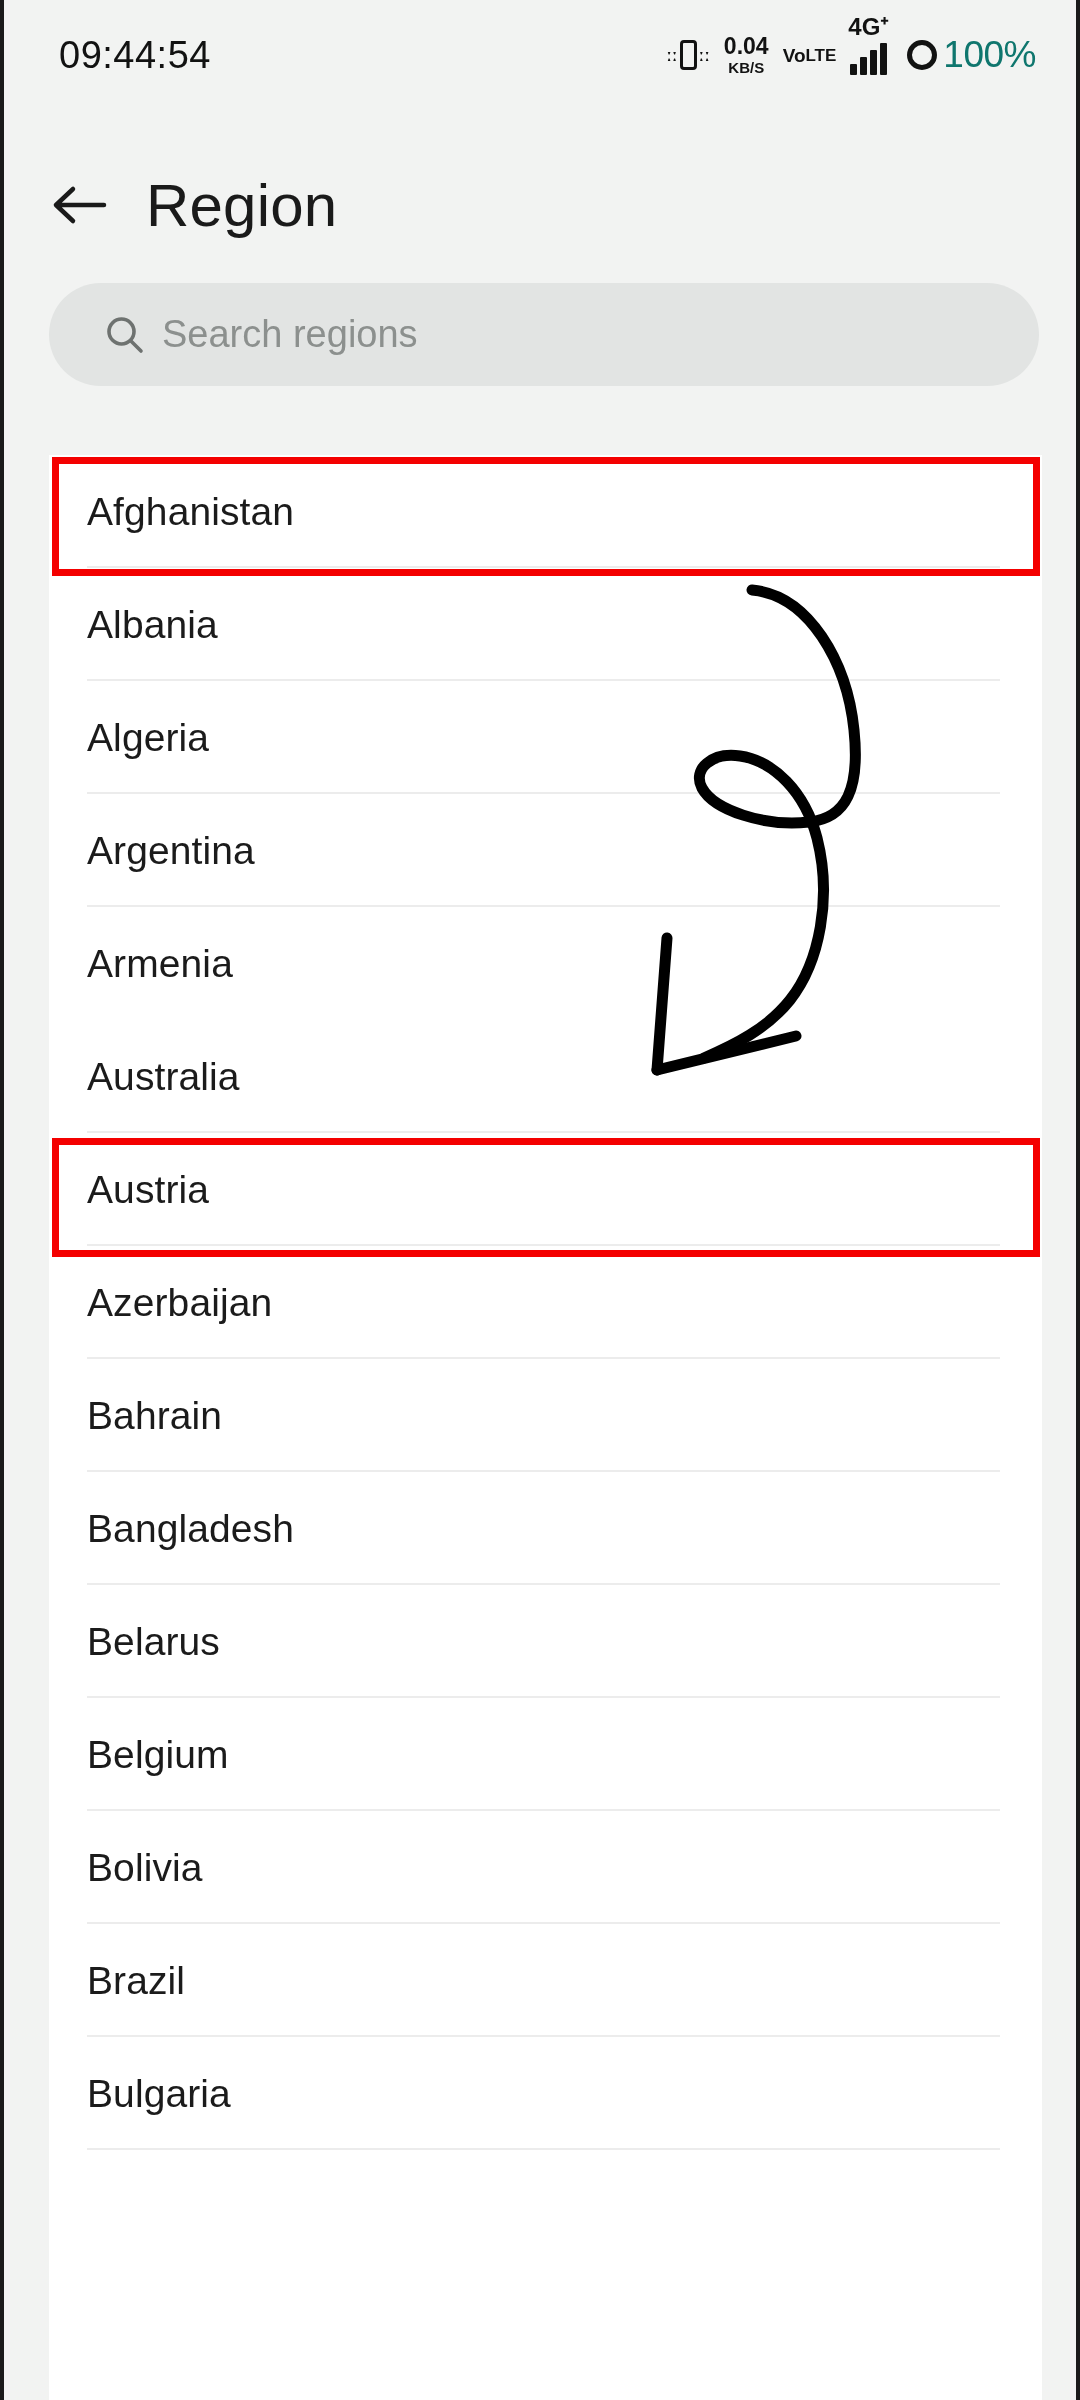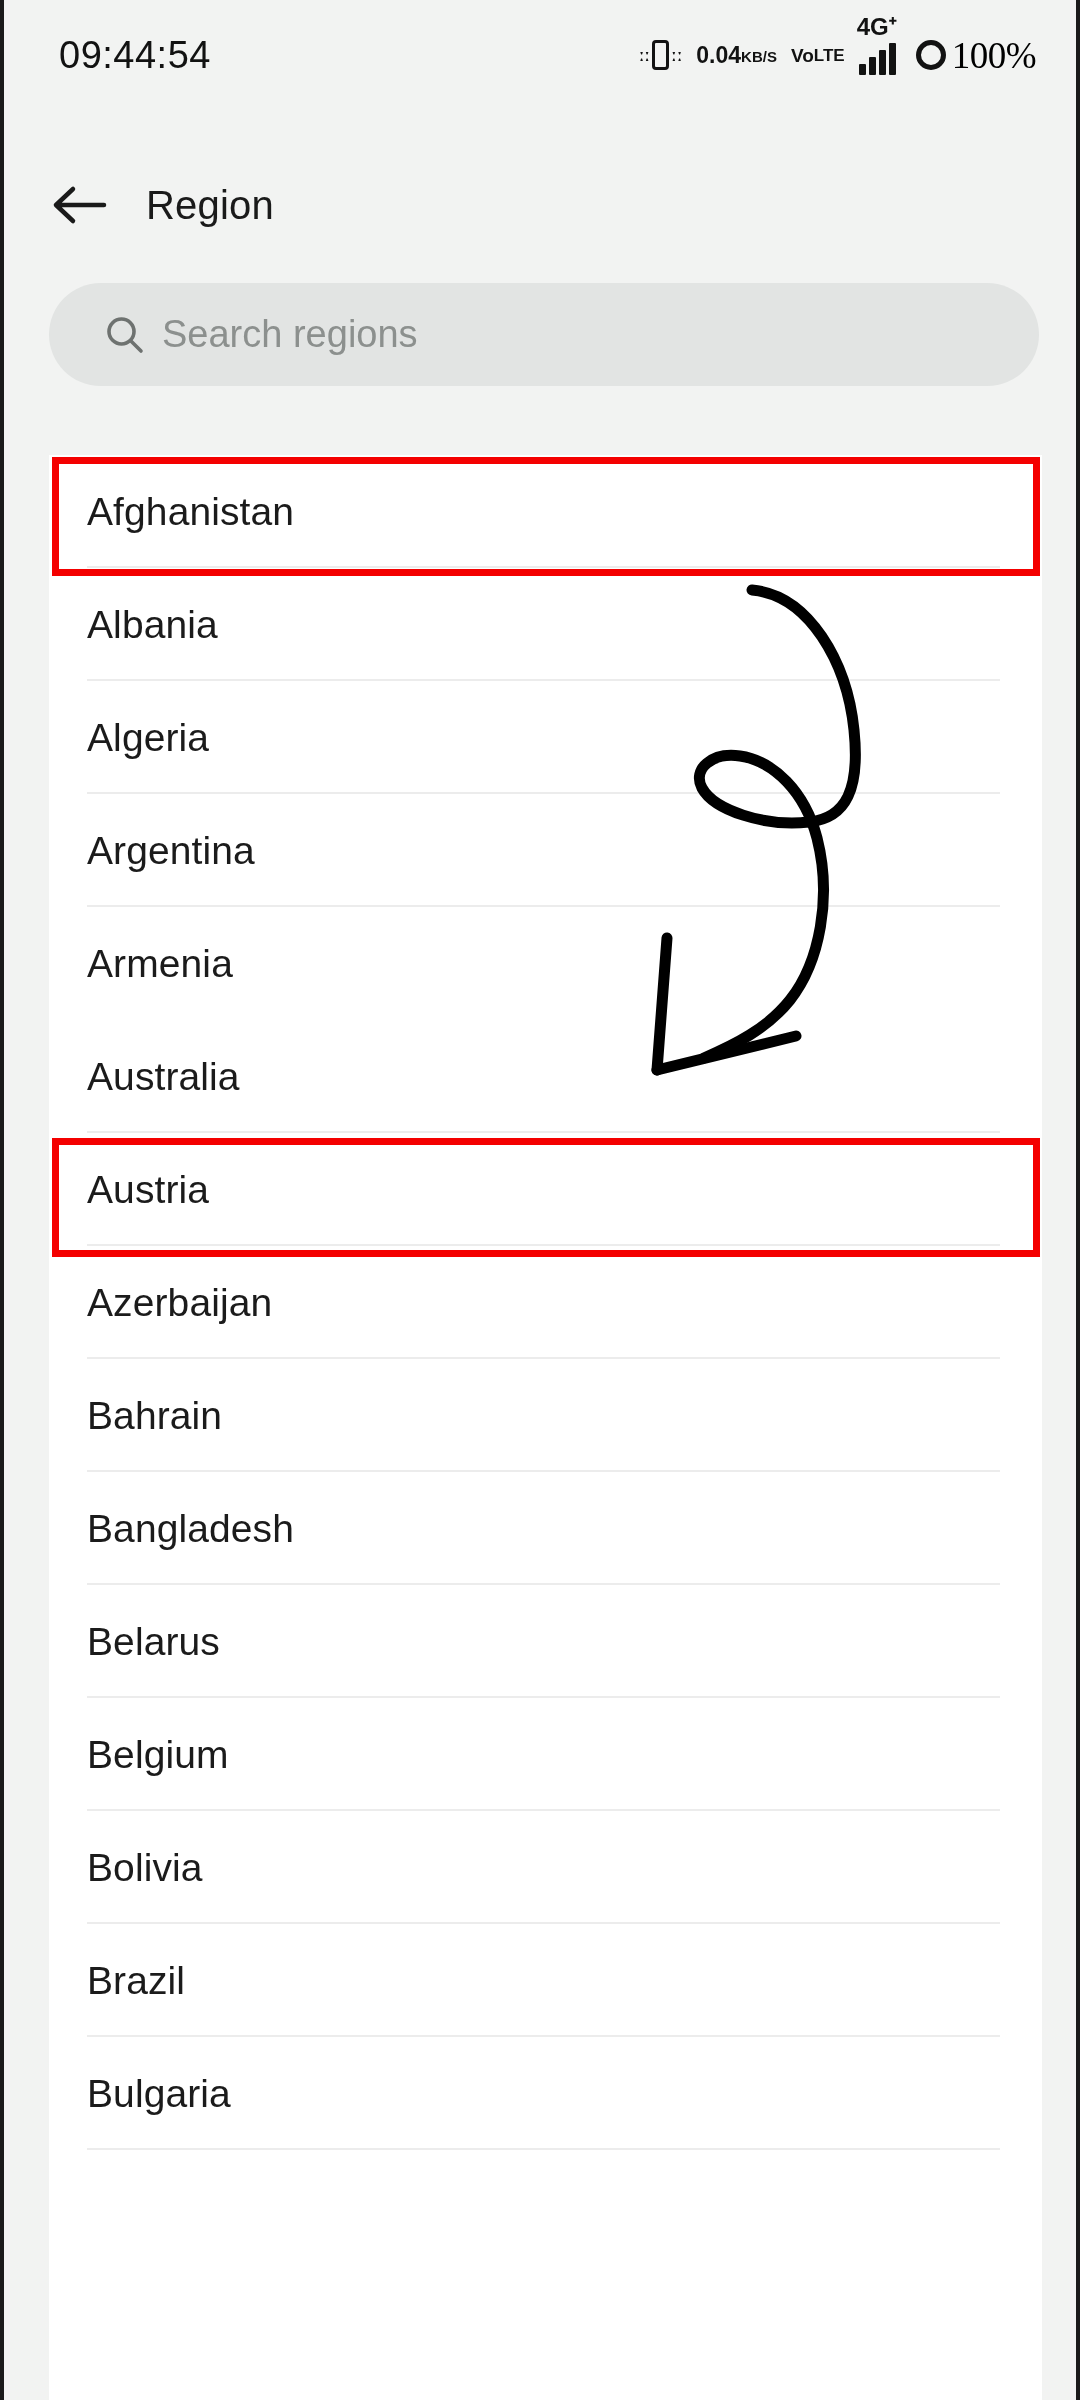--- a/index.html
+++ b/index.html
@@ -28,21 +28,21 @@
     font-size:38px; font-weight:500; color:#121212; letter-spacing:0.5px;
   }
   #status-right {
     display:flex; align-items:center; gap:14px;
   }
   .vib-icon { display:flex; align-items:center; gap:2px; }
   .vib-body {
     width:17px; height:30px; border:3.5px solid #121212; border-radius:4px;
   }
   .vib-wave { font-size:17px; color:#121212; line-height:1; font-weight:700; }
-  .net-speed { display:flex; flex-direction:row; align-items:center; line-height:1; }
+  .net-speed { display:flex; flex-direction:column; align-items:center; line-height:1; }
   .net-speed .val { font-size:23px; font-weight:700; color:#121212; }
   .net-speed .unit { font-size:15px; font-weight:700; color:#121212; margin-top:2px; }
   .volte { display:flex; flex-direction:row; align-items:center; line-height:1; }
   .volte .a { font-size:19px; font-weight:800; color:#121212; }
   .volte .b { font-size:17px; font-weight:800; color:#121212; margin-top:1px;text-align:center; }
   .sig-wrap { display:flex; align-items:flex-end; gap:3px; position:relative; }
   .sig-label {
     position:absolute; top:-20px; left:-2px;
     font-size:24px; font-weight:800; color:#121212; line-height:1;
     white-space:nowrap;
@@ -50,33 +50,33 @@
   .bars { display:flex; align-items:flex-end; gap:3px; margin-top:8px; }
   .bars i { display:block; width:7px; background:#121212; border-radius:1px; }
   .bars i:nth-child(1){ height:11px; }
   .bars i:nth-child(2){ height:18px; }
   .bars i:nth-child(3){ height:25px; }
   .bars i:nth-child(4){ height:32px; }
   .batt-wrap { display:flex; align-items:center; gap:6px; margin-left:6px; }
   .batt-ring {
     width:30px; height:30px; border:5px solid #121212; border-radius:50%;
   }
-  .batt-pct { font-size:37px; font-weight:500; color:#000000; letter-spacing:-0.5px;font-family:Liberation Serif, serif; }
+  .batt-pct { font-size:37px; font-weight:500; color:#0f766e; letter-spacing:-0.5px; }
 
   
   #header {
     position:absolute; top:150px; left:0; right:0; height:110px;
     display:flex; align-items:center; padding-left:40px;
   }
   #back-btn {
     width:72px; height:72px; display:flex; align-items:center; justify-content:center;
     cursor:pointer;
   }
   #page-title {
-    font-size:40px; color:#1a1a1a; font-weight:400; margin-left:30px; letter-spacing:0.2px;text-align:center;
+    font-size:60px; color:#1a1a1a; font-weight:400; margin-left:30px; letter-spacing:0.2px;text-align:center;
   }
 
   
   #search-bar {
     position:absolute; left:45px; top:283px; width:990px; height:103px;
     background:#e2e4e3; border-radius:52px;
     display:flex; align-items:center; padding-left:55px; gap:16px;
     cursor:text;
   }
   #search-placeholder { font-size:38px; color:#8c908e; font-weight:400; }

